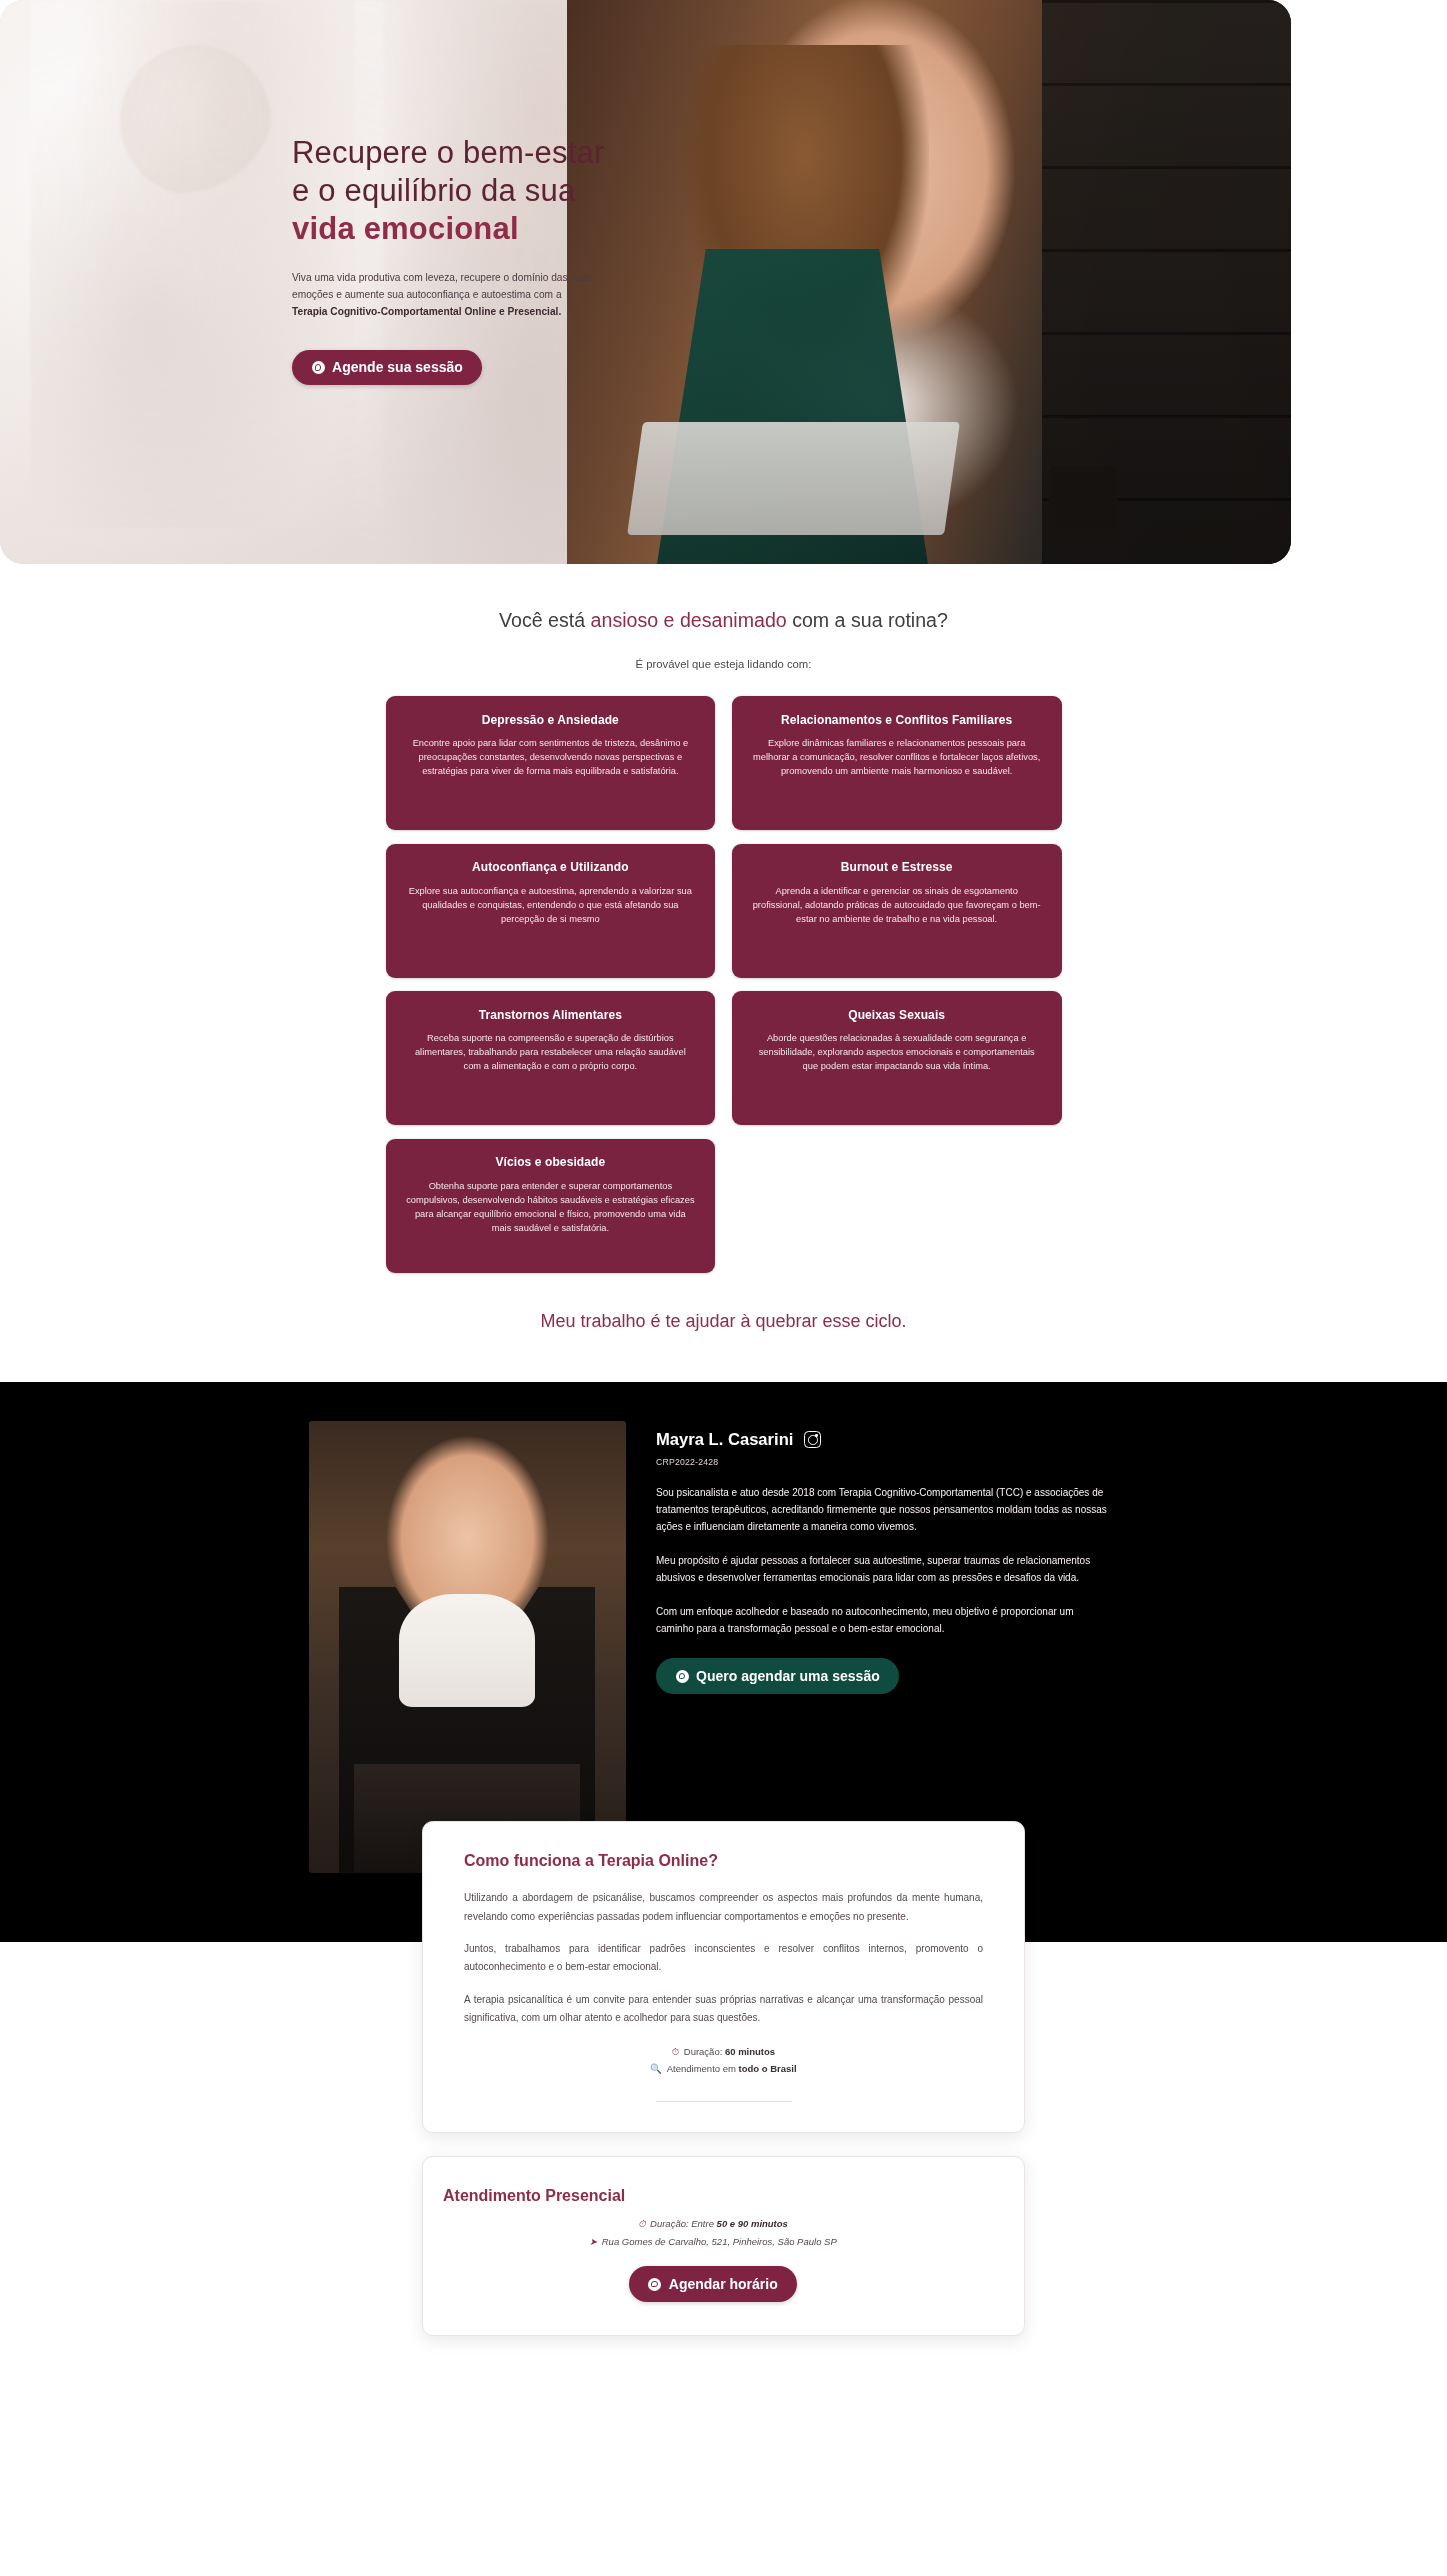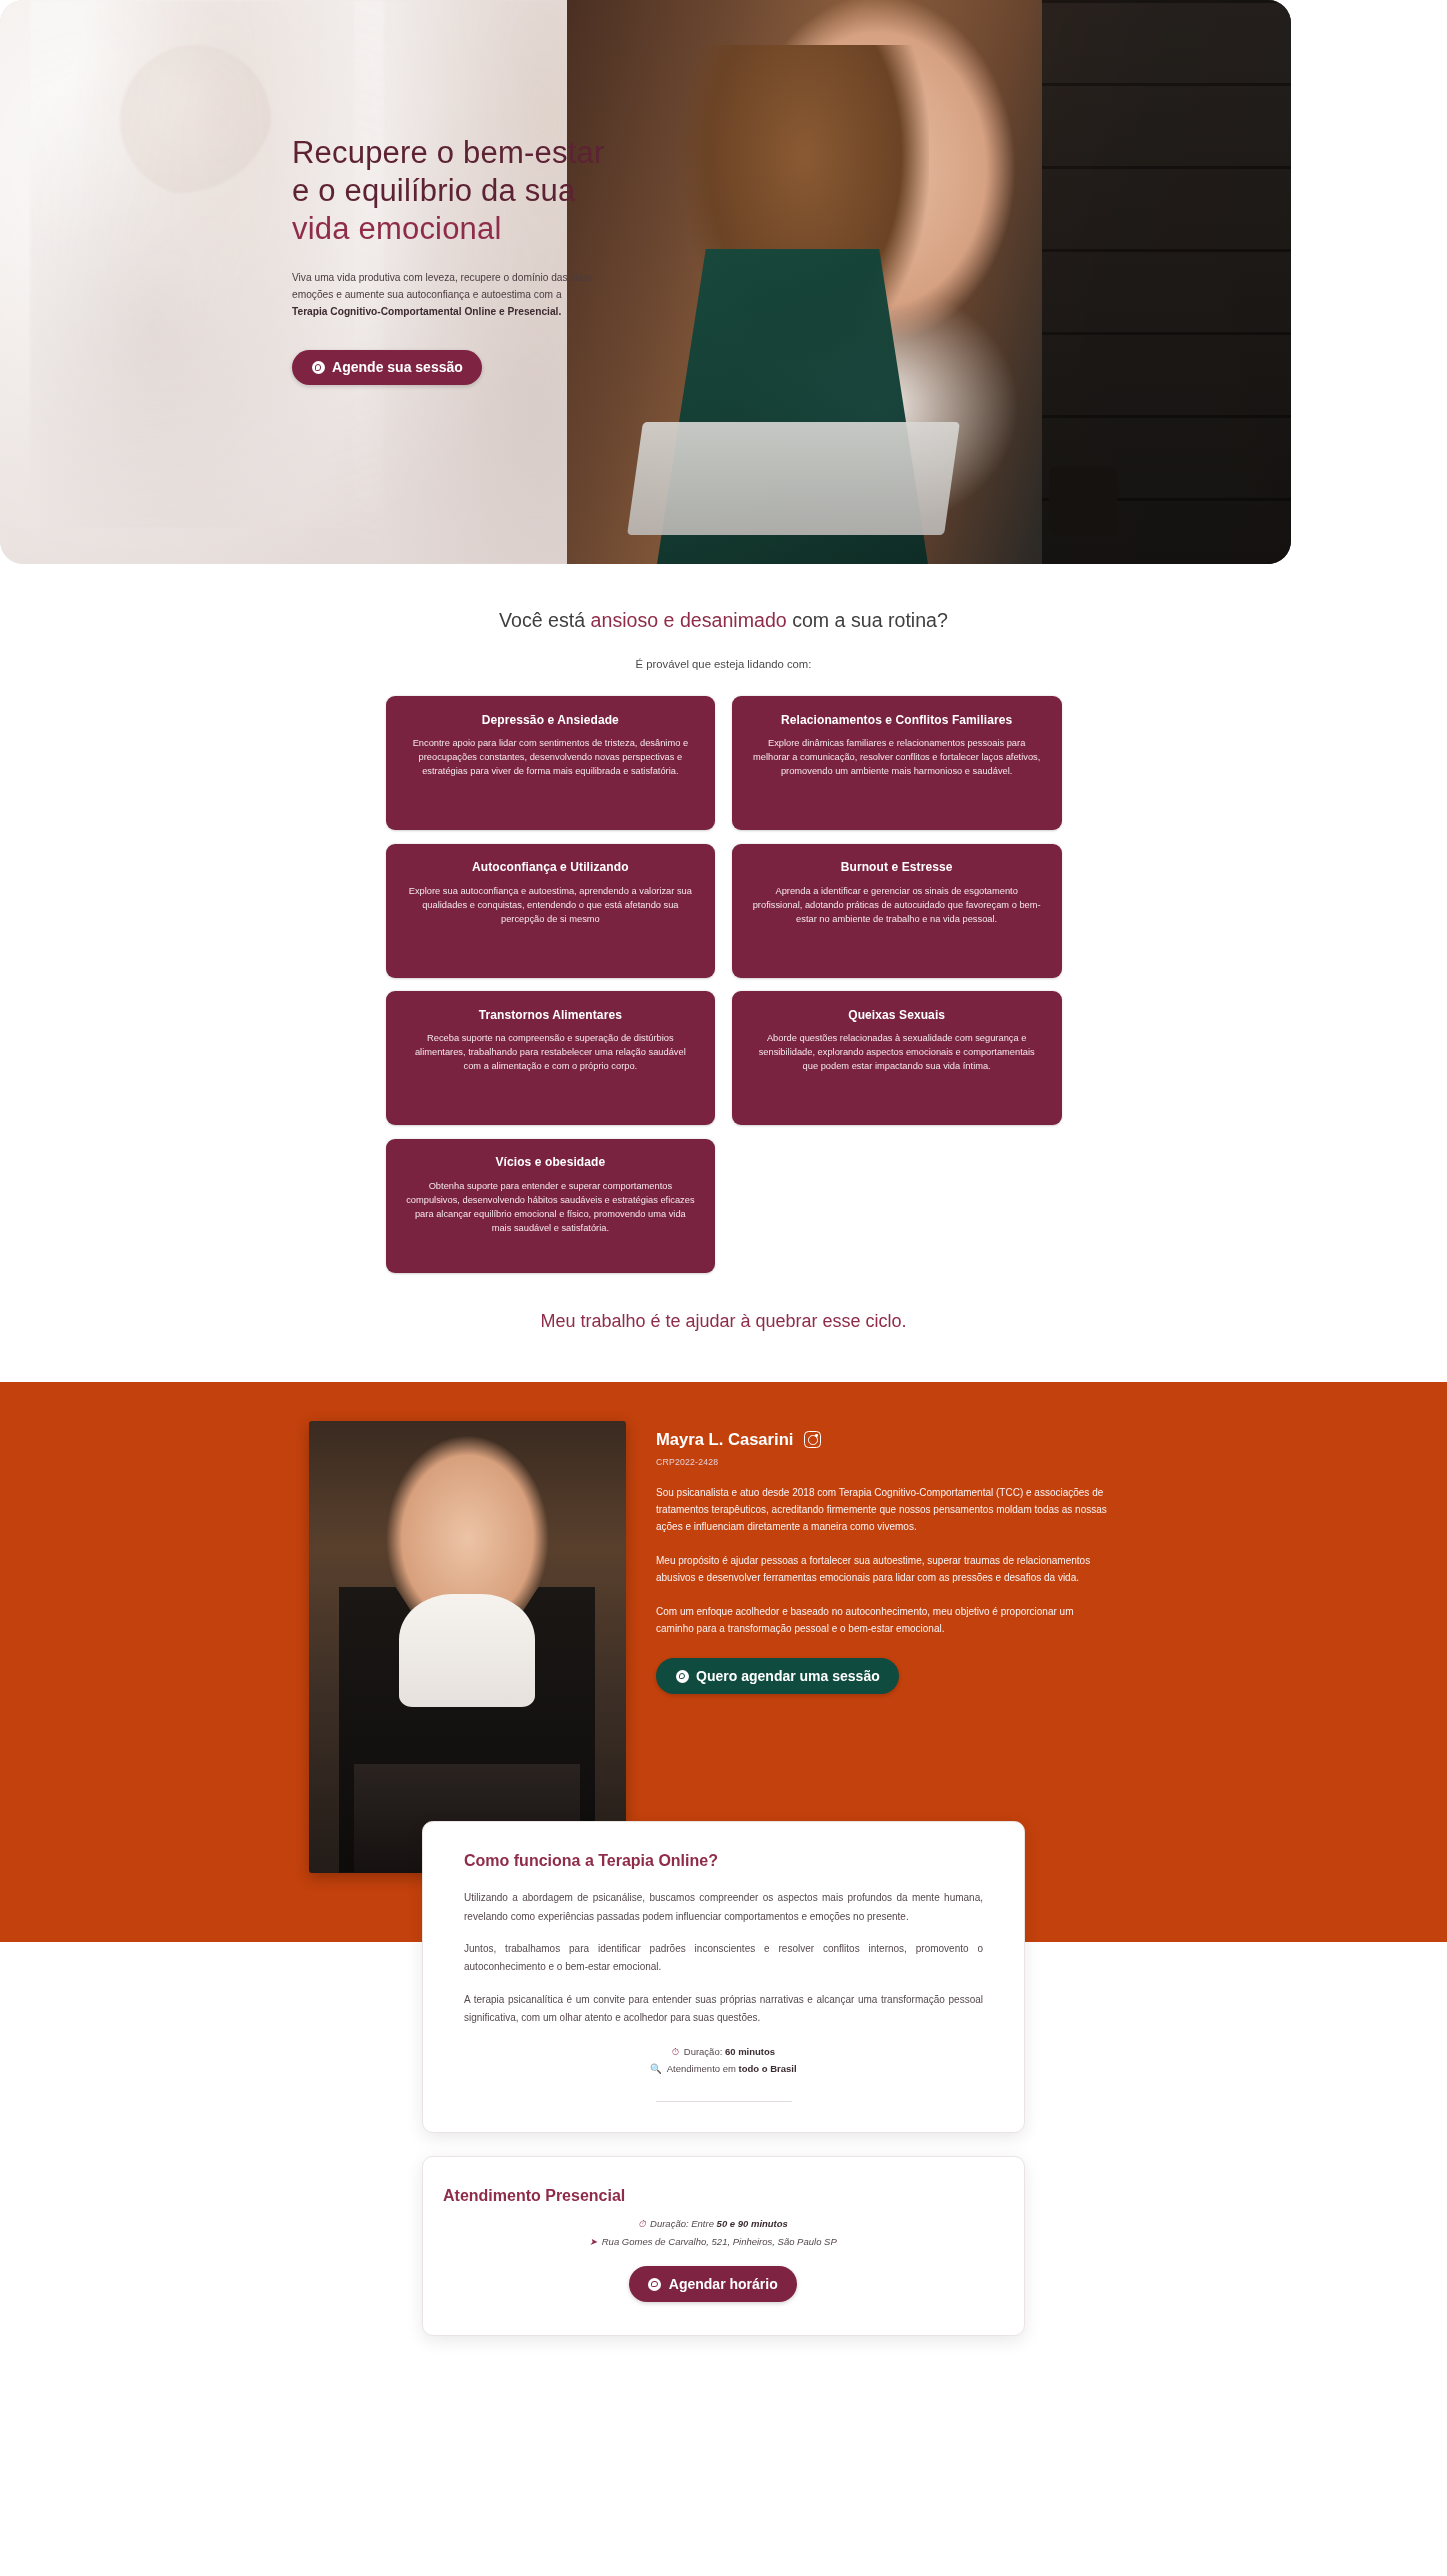--- a/index.html
+++ b/index.html
@@ -88,21 +88,21 @@
   .hero-fade {
     position:absolute; left:588px; top:0; width:196px; height:564px;
     background: linear-gradient(90deg, rgba(239,233,230,0) 0%, rgba(239,233,230,0.0) 100%);
   }
   .hero-content {
     position: absolute; left: 292px; top: 134px; width: 422px; z-index: 5;
   }
   .hero-title {
     font-size: 31px; line-height: 1.22; color: #5d2233; font-weight: 400; letter-spacing: 0.2px;
   }
-  .hero-title .accent { color: #8e2c4a; font-weight: 400; }
+  .hero-title .accent { color: #8e2c4a; font-weight: 700; }
   .hero-sub {
     margin-top: 22.6px; font-size: 10.2px; line-height: 1.65; color: #4b3b40; max-width: 301px;
   }
   .hero-sub b { font-weight: 700; color: #3d2a30; }
   .btn {
     display: inline-flex; align-items: center; gap: 7.5px;
     background: #7e2341; color: #fff; border: none; border-radius: 22.6px;
     padding: 9.8px 19.6px; font-size: 14px; font-weight: 700; cursor: pointer;
     font-family: "Liberation Sans", sans-serif;
     box-shadow: 0 1.5px 4.5px rgba(0,0,0,.18);
@@ -138,21 +138,21 @@
   .card h3 { font-size: 12px; font-weight: 700; margin-bottom: 10.6px; letter-spacing:0.1px;}
   .card p { font-size: 9.3px; line-height: 1.5; color: #f4e6ea; max-width: 354px; }
 
   .ciclo {
     text-align: center; margin: 38px 0 35px;
     font-size: 18px; color: #8e2c4a; font-weight: 500;
   }
 
   
   .about {
-    position: relative; background: #c2410c; padding: 39px 0 69px;
+    position: relative; background: #000000; padding: 39px 0 69px;
   }
   .about-inner {
     width: 829px; margin: 0 auto; display: flex; gap: 30px; align-items: flex-start;
   }
   .about-photo {
     width: 317px; height: 452px; border-radius: 3px; flex: 0 0 auto;
     background:
       radial-gradient(ellipse 113px 143px at 50% 26%, #ecc4a6 0%, #d8a07d 58%, rgba(216,160,125,0) 72%),
       linear-gradient(180deg, #3a2a20 0%, #59402d 28%, #3d2f26 60%, #231c18 100%);
     position: relative; overflow: hidden;

